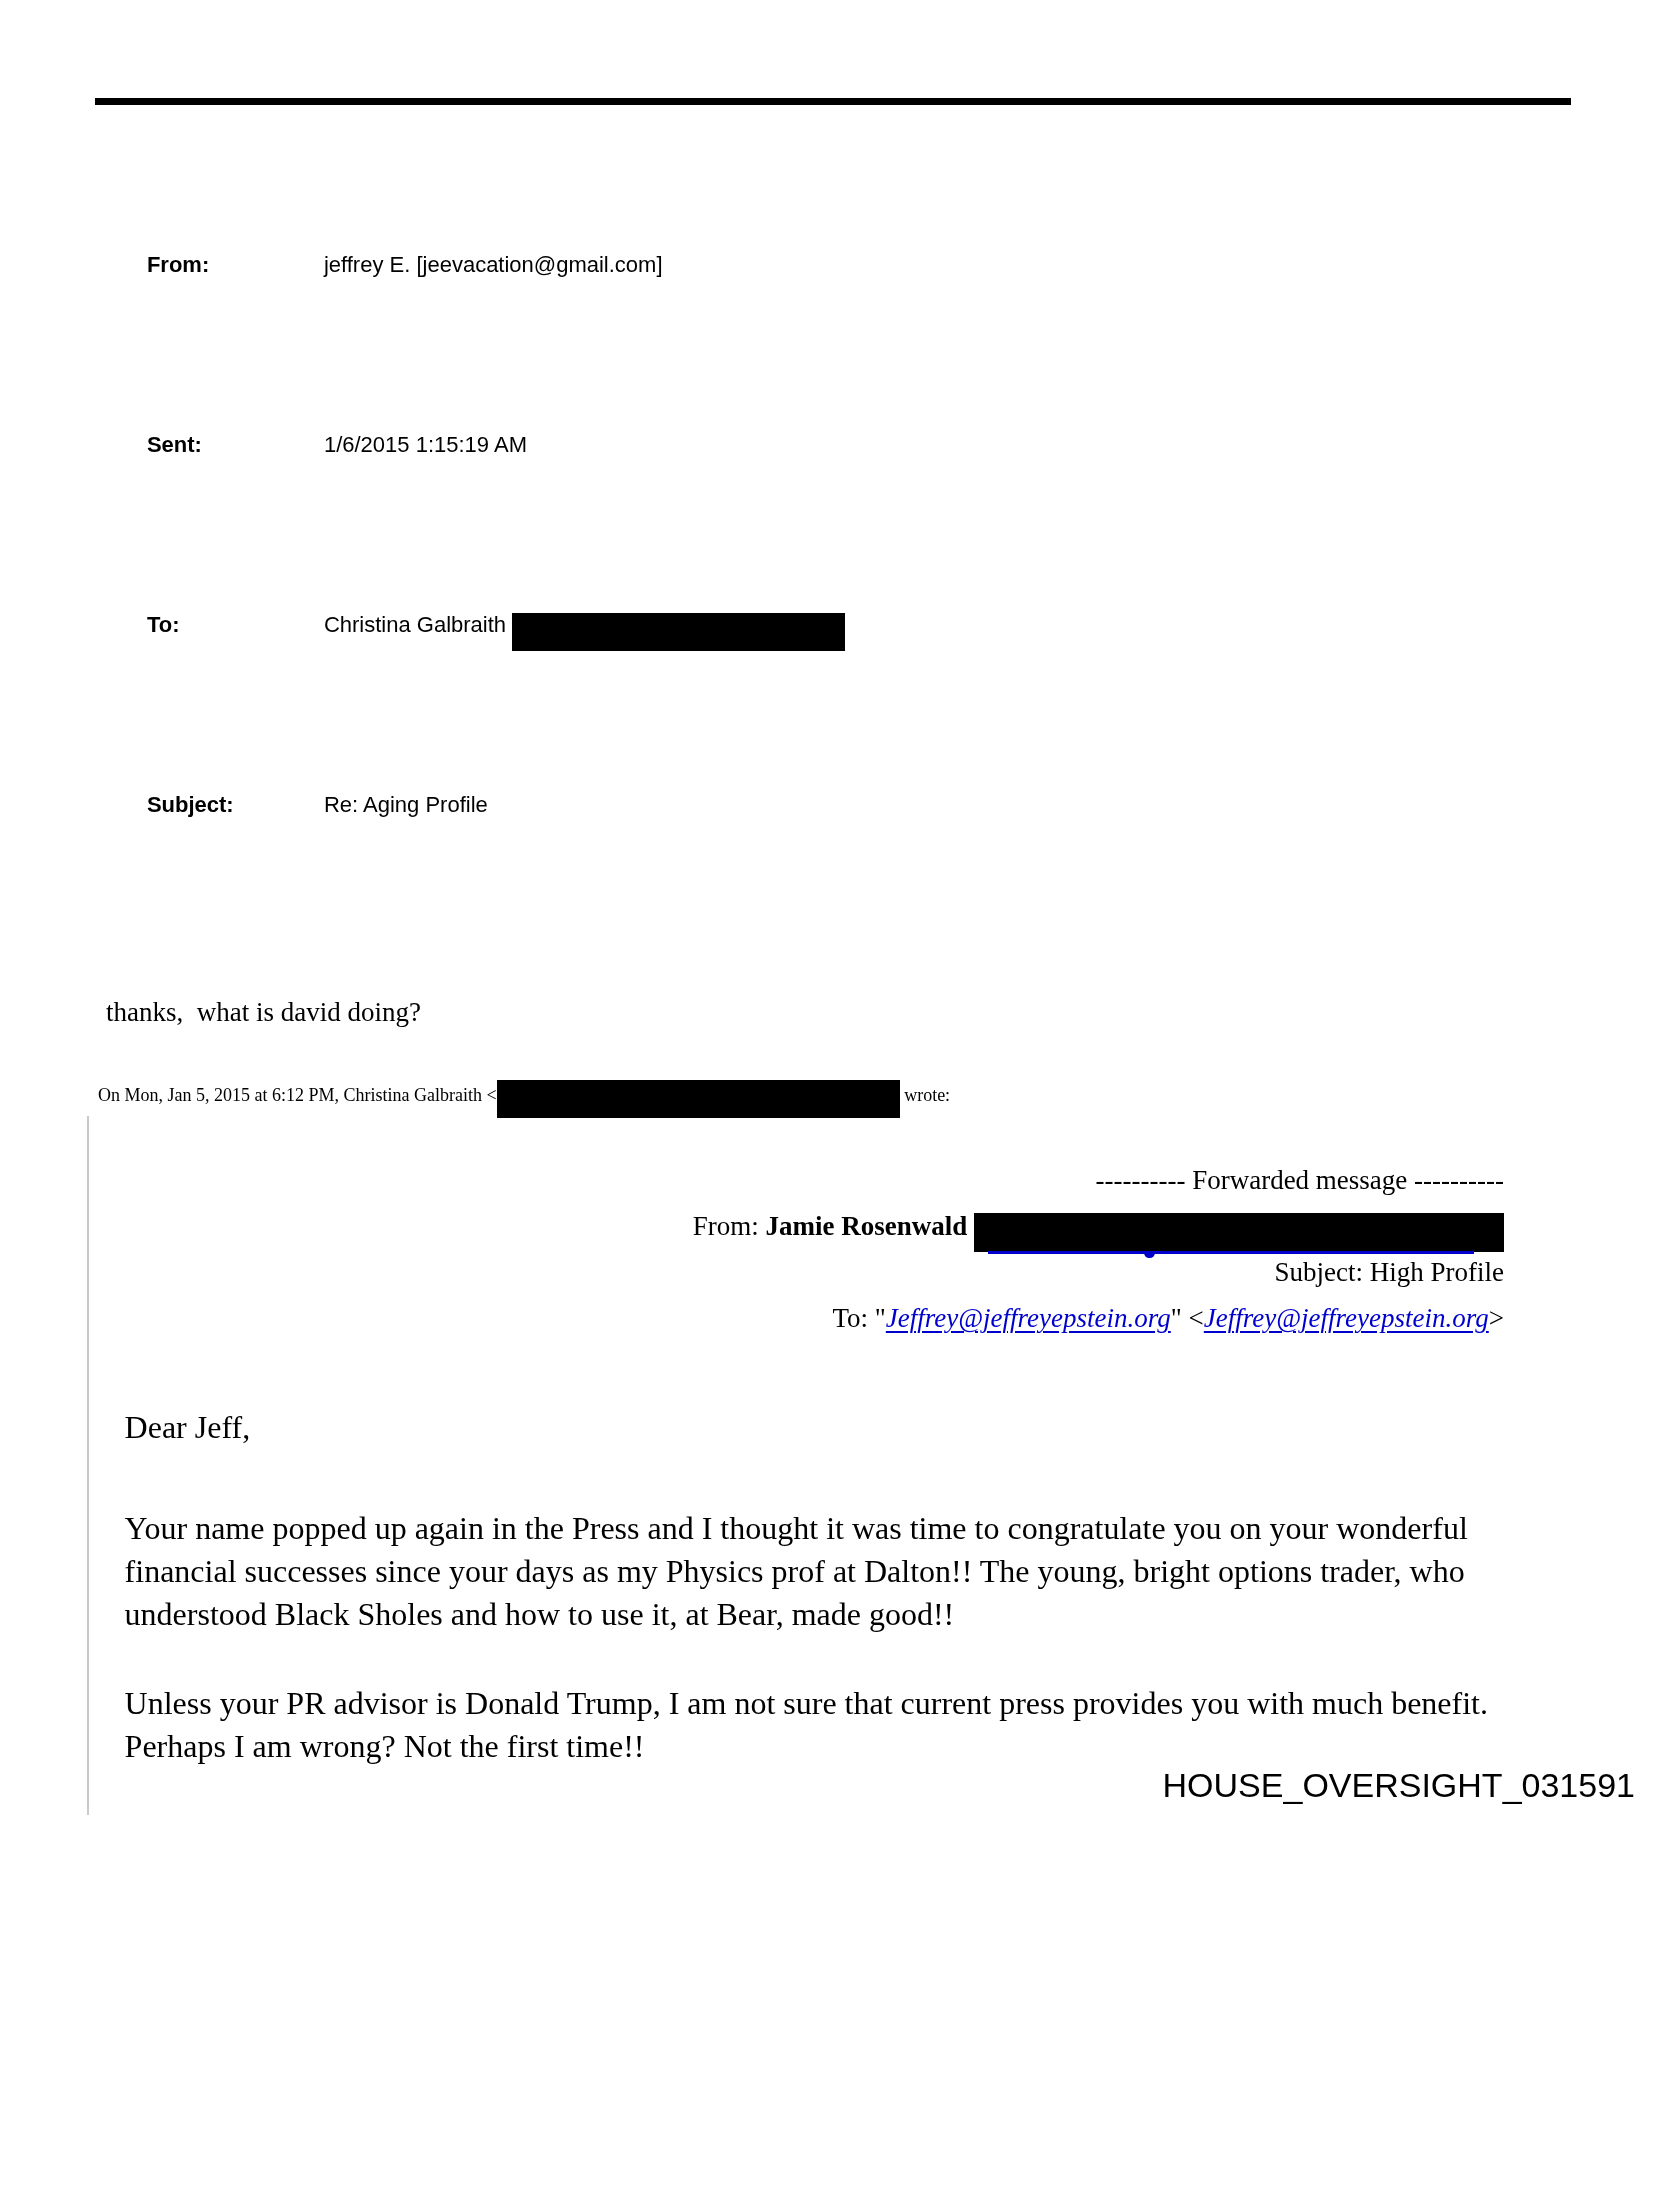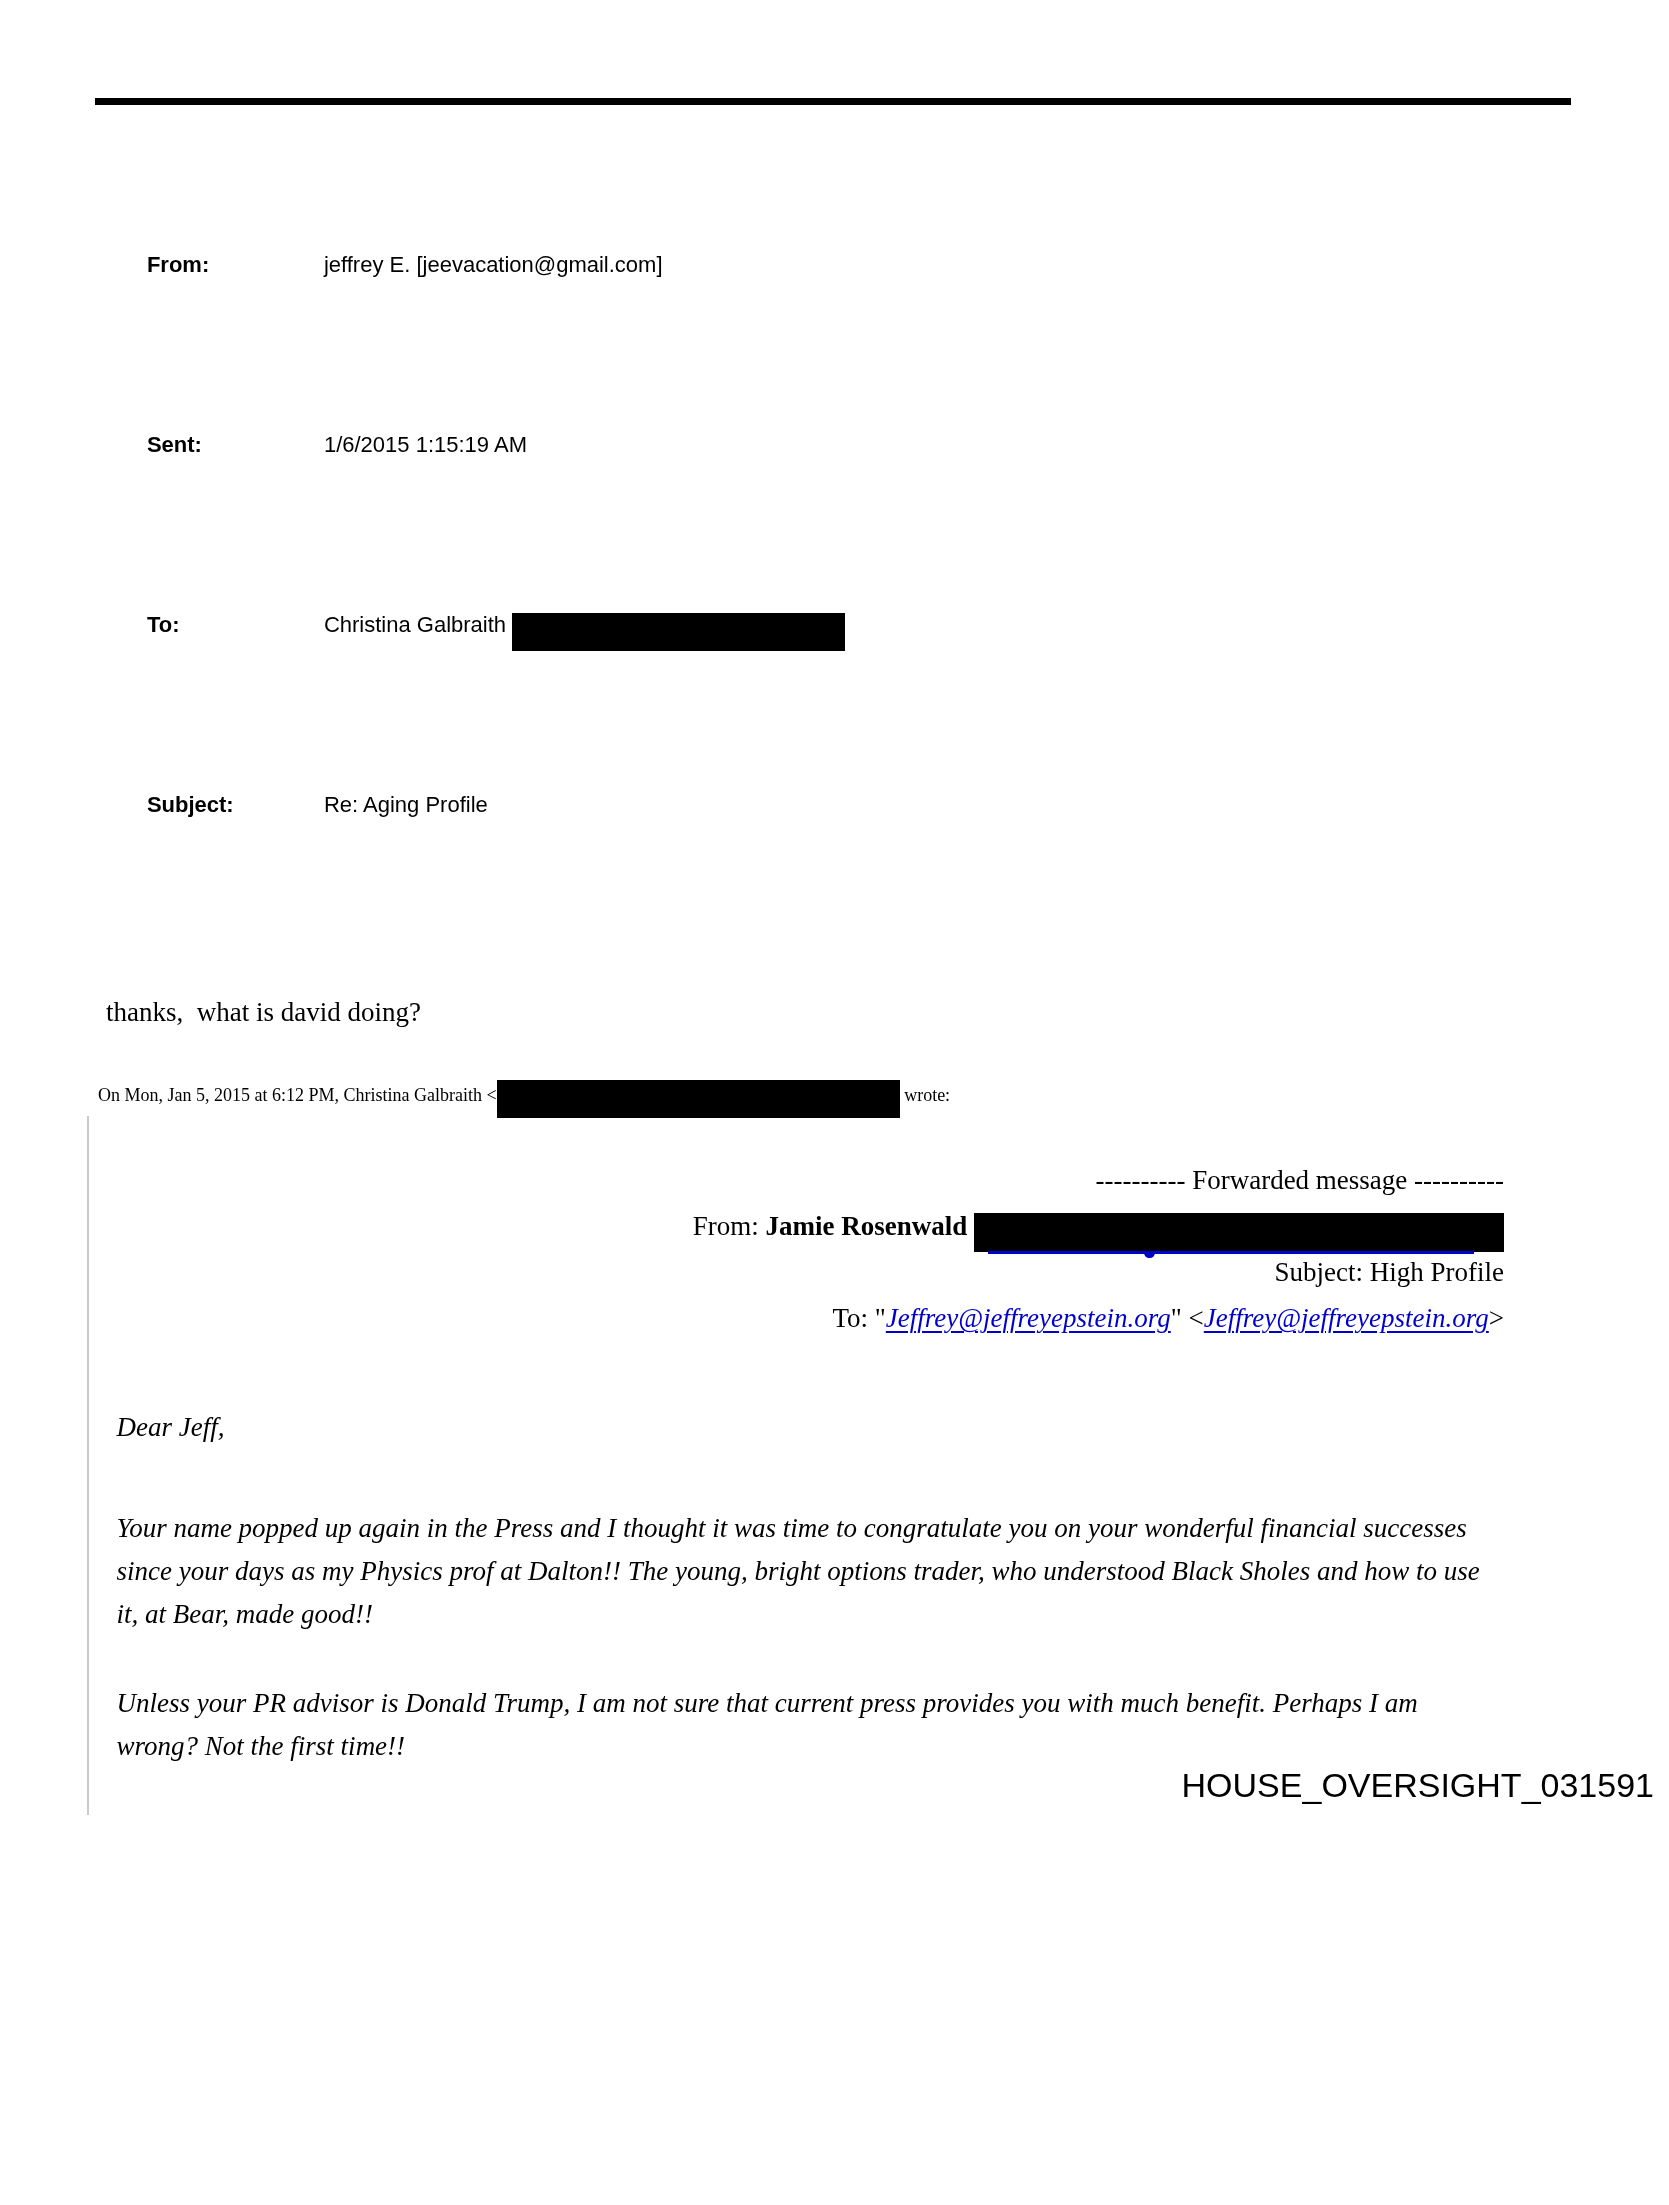--- a/index.html
+++ b/index.html
@@ -104,38 +104,37 @@
     border-radius:0 0 5.2px 5.2px;
   }
   a.link{
     color:var(--link-blue);
     text-decoration:underline;
     text-decoration-thickness:2px;
     text-underline-offset:3.9px;
     font-style:italic;
   }
   .para{
-    margin:4px;
-    font-size:27px;
+    margin:12px;
+    font-size:32px;
     line-height:43px;
     max-width:1388px;
     white-space:pre-wrap;
-    font-style:italic;
   }
   .salutation{margin-top:69px;}
   .p1{margin-top:58px;}
   .p2{margin-top:46px;}
   .p3{margin-top:52px;}
   .regards{margin-top:59px;}
   .sender-name{margin-top:60px;color:var(--muted-gray);}
   .ps{margin-top:59px;}
   
   .footer{
     position:absolute;
-    right:15px;
+    right:34px;
     bottom:10.5px;
     font-family:"Liberation Sans",sans-serif;
     font-size:34px;
     color:#000;
   }
 </style>
 </head>
 <body>
 
 <div class="page">

